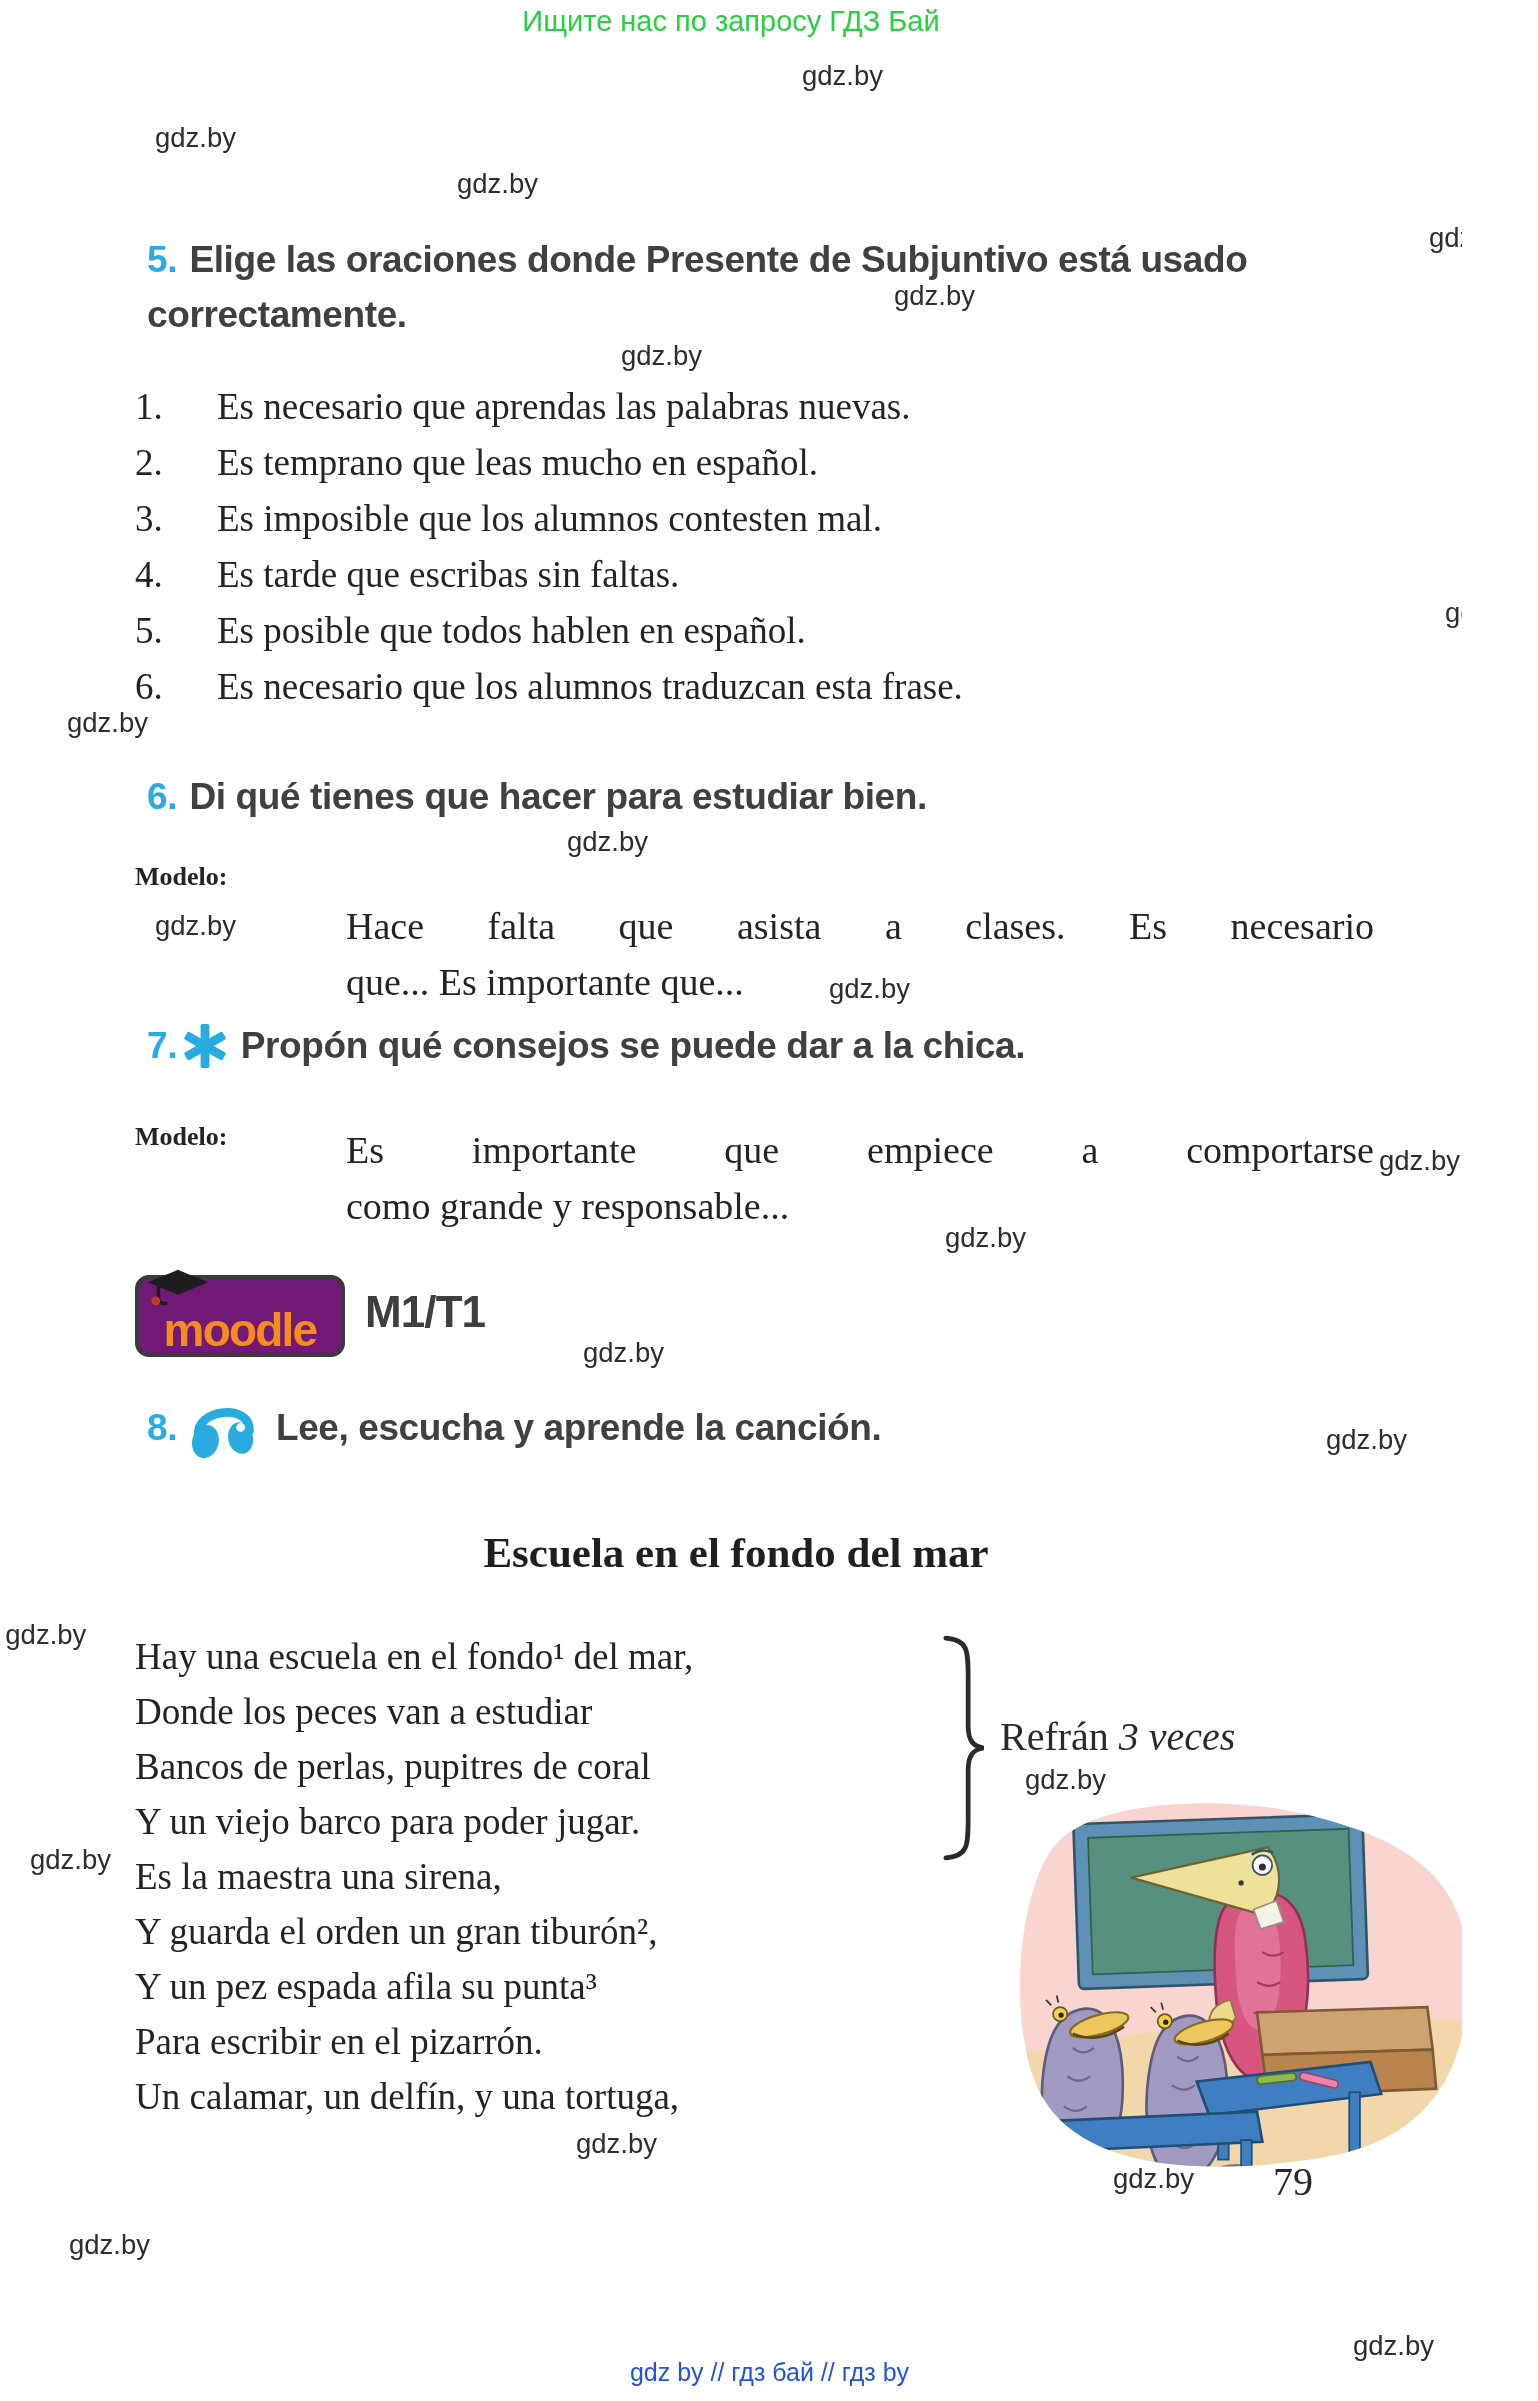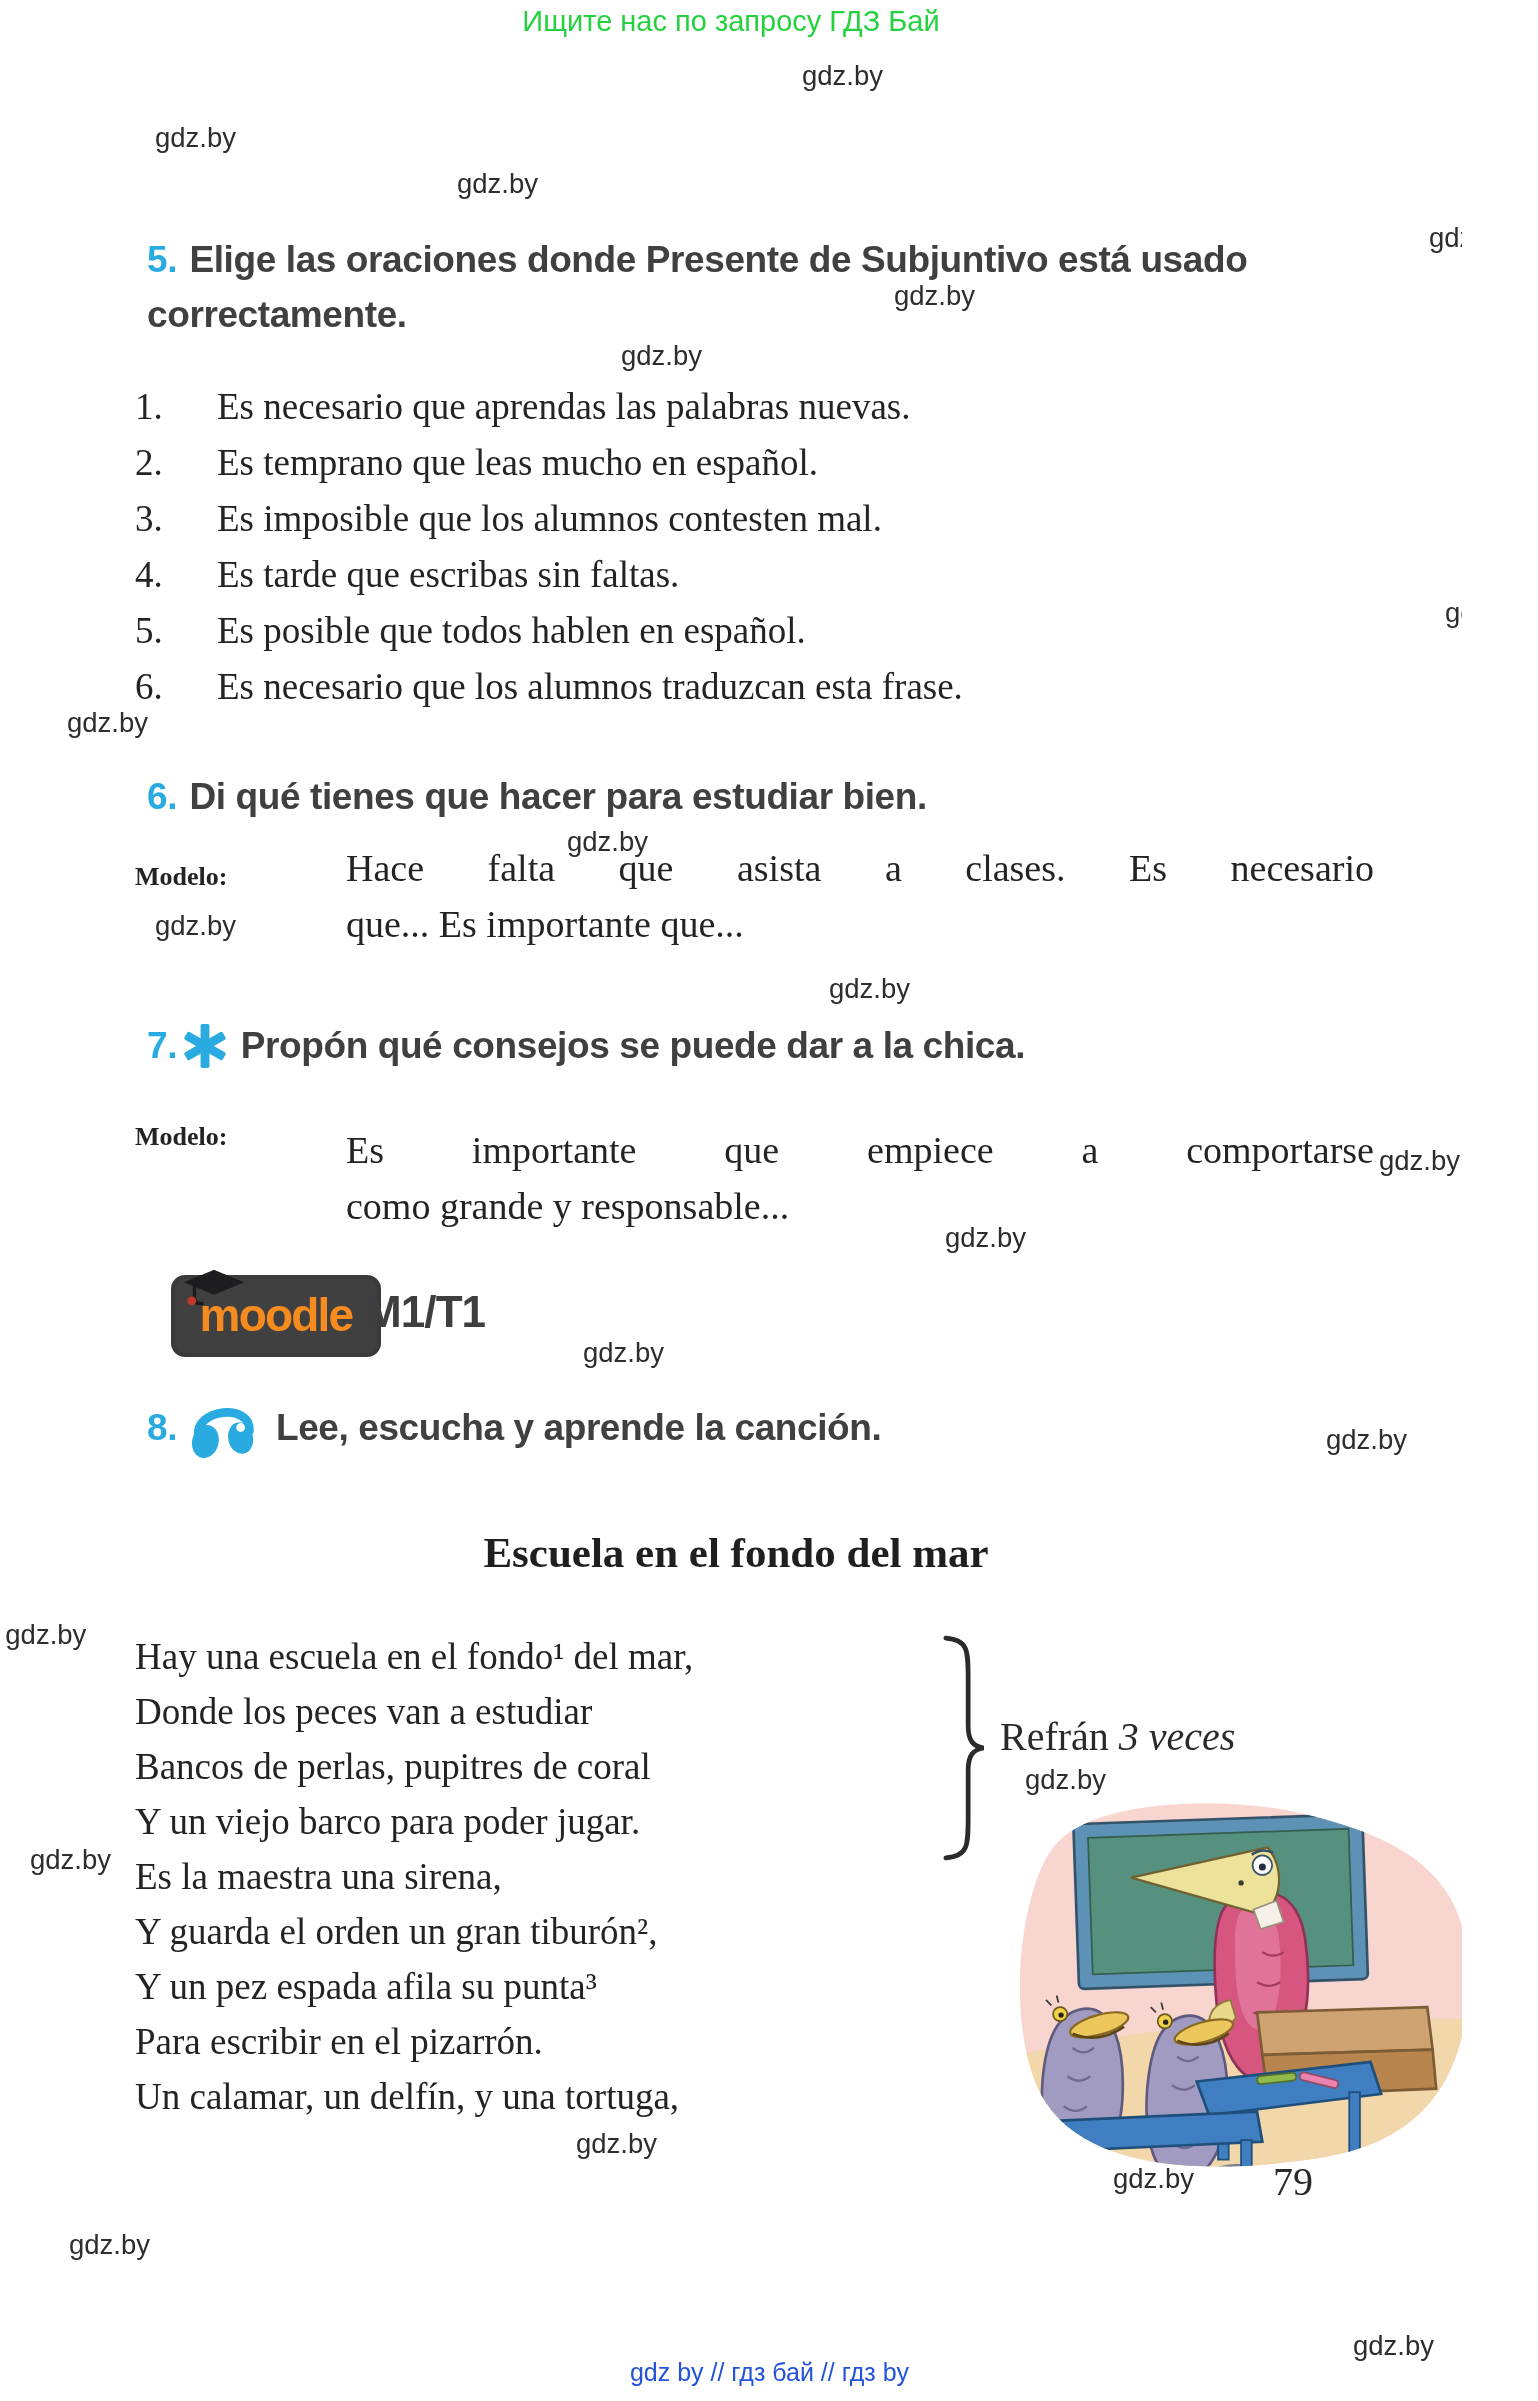--- a/index.html
+++ b/index.html
@@ -16,21 +16,21 @@
   .list-row{display:flex;font-family:"Liberation Serif",serif;font-size:37px;line-height:56px;color:#232323;}
   .list-row .n{width:82px;flex:0 0 82px;}
   .modelo-label{position:absolute;left:135px;font-family:"Liberation Serif",serif;font-weight:bold;font-size:26px;color:#232323;}
   .modelo-text{position:absolute;left:346px;width:1028px;font-family:"Liberation Serif",serif;font-size:38px;line-height:56px;color:#232323;}
   .just{text-align:justify;text-align-last:justify;}
   
   .row{position:absolute;display:flex;align-items:center;}
   .ast-icon{width:46px;height:46px;margin:0 12.4px 0 1.8px;flex:0 0 46px;}
   
   .moodle-box{position:absolute;left:135px;top:1275px;width:202px;height:74px;border:4.4px solid #3a3a3c;border-radius:14px;
-              display:flex;align-items:center;justify-content:center;background:#404040;margin-left:36px;}
+              display:flex;align-items:flex-end;justify-content:center;background:#701a75;}
   .moodle-word{font-weight:bold;font-size:46px;color:#f68b1f;letter-spacing:-1.8px;line-height:1;margin-top:-1.8px;}
   .moodle-cap{position:absolute;left:7px;top:-10.6px;width:64px;height:41px;}
   .moodle-label{position:absolute;left:365px;top:1287px;font-weight:bold;font-size:44px;color:#3f3f41;letter-spacing:-0.9px;}
   
   .hp-icon{width:74px;height:67px;margin:0 16px 0 8.9px;flex:0 0 74px;}
   
   .song-title{position:absolute;left:0;top:1528px;width:1472px;text-align:center;
               font-family:"Liberation Serif",serif;font-weight:bold;font-size:43px;color:#1f1f1f;}
   .lyrics{position:absolute;left:135px;top:1629px;width:886px;
           font-family:"Liberation Serif",serif;font-size:37px;line-height:55px;color:#232323;}
@@ -105,21 +105,21 @@
       <span class="n">6.</span>
       <span>Es necesario que los alumnos traduzcan esta frase.</span>
     </div>
   </div>
 
   <div class="ex-head" style="left:135px;top:769px;width:1347px;">
     <span class="ex-num">6.</span><span>Di qué tienes que hacer para estudiar bien.</span>
   </div>
 
   <div class="modelo-label" style="top:862px;">Modelo:</div>
-  <div class="modelo-text" style="top:840px;">
+  <div class="modelo-text" style="top:898px;">
     <div class="just">Hace falta que asista a clases. Es necesario</div>
     <div>que... Es importante que...</div>
   </div>
 
   <div class="row ex-head" style="left:135px;top:1018px;">
     <span class="ex-num" style="margin-right:3.5px;">7.</span>
     <svg class="ast-icon" viewBox="0 0 52 52">
       <g fill="#29abe2">
         <rect x="21" y="1" width="10" height="50" rx="2"></rect>
         <rect x="21" y="1" width="10" height="50" rx="2" transform="rotate(60 26 26)"></rect>

